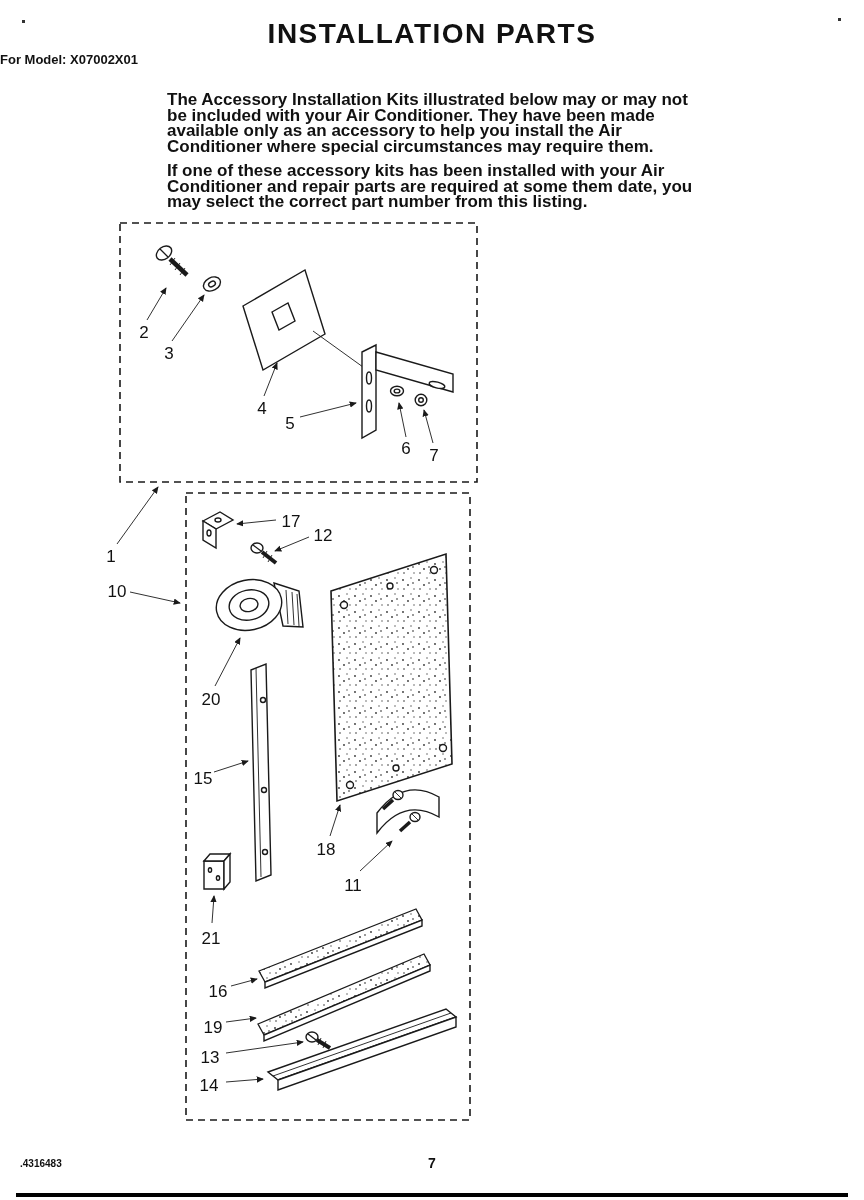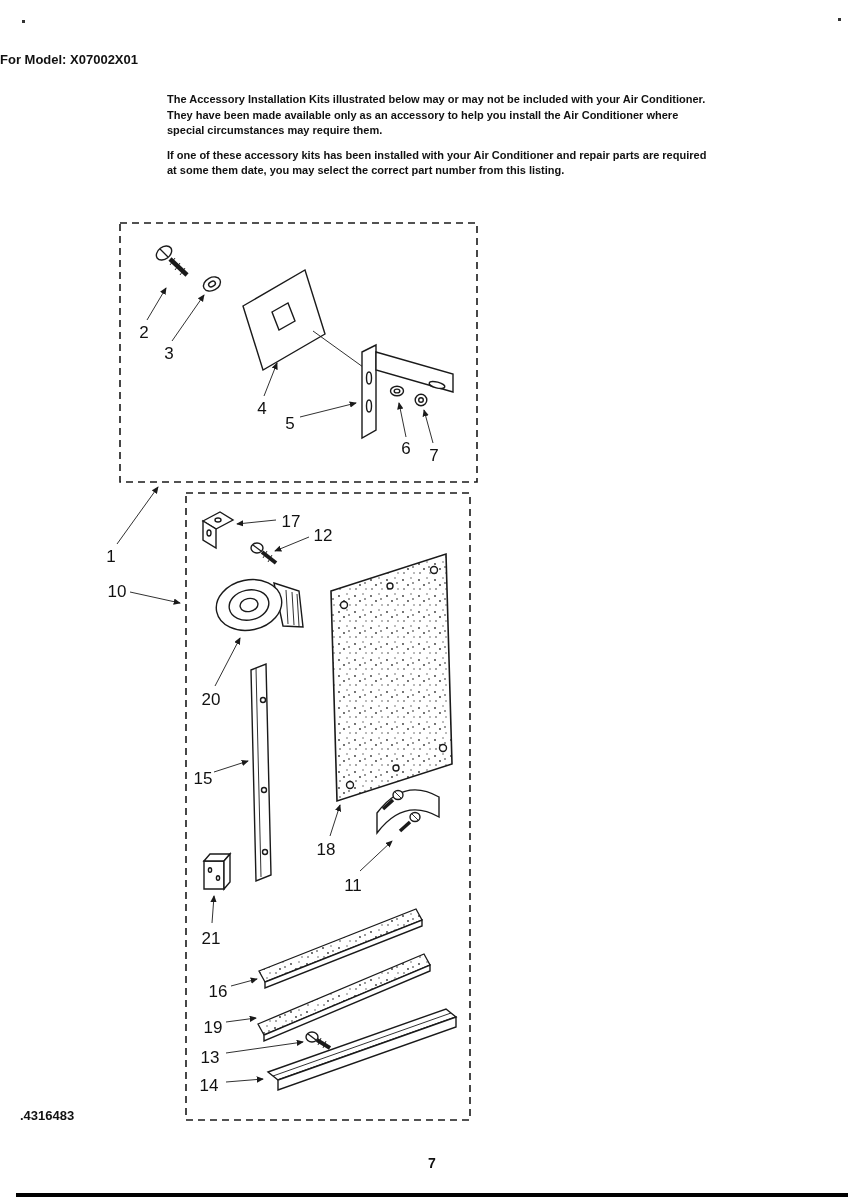--- a/index.html
+++ b/index.html
@@ -15,58 +15,59 @@
   .page-title{
     position:absolute;top:18px;left:0;width:100%;
     text-align:center;font-size:28px;font-weight:bold;letter-spacing:1.5px;
   }
   .page-subtitle{
     position:absolute;top:52px;left:0;width:100%;
     text-align:left;font-size:13px;font-weight:bold;
   }
   .intro{
     position:absolute;left:167px;top:92px;width:545px;
-    font-size:11px;font-weight:bold;line-height:15.5px;
+    font-size:17px;font-weight:bold;line-height:15.5px;
   }
   .intro p{margin:0 0 9px 0;}
   .diagram{
     position:absolute;left:0;top:0;width:864px;height:1200px;
     pointer-events:none;
   }
   .callout{
     font-family:"Liberation Sans", sans-serif;
     font-size:17px;fill:#111;
   }
   .fillw{fill:#ffffff;stroke:#1a1a1a;stroke-width:1.4;}
   .ln{stroke:#1a1a1a;stroke-width:1.3;fill:none;}
   .thin{stroke:#1a1a1a;stroke-width:0.9;fill:none;}
   .dashbox{fill:none;stroke:#1a1a1a;stroke-width:1.6;stroke-dasharray:7 5;}
   .footer-doc{
-    position:absolute;left:20px;top:1108px;
-    font-size:13px;font-weight:bold;
+    position:absolute;left:20px;top:1158px;
+    font-size:10px;font-weight:bold;
   }
   .footer-page{
     position:absolute;left:0;top:1155px;width:100%;
     text-align:center;font-size:14px;font-weight:bold;
   }
   .bottom-rule{
     position:absolute;left:16px;top:1193px;width:832px;height:4px;background:#000;
   }
   .corner-mark{position:absolute;width:3px;height:3px;background:#333;}
   .corner-mark.left{left:22px;top:20px;}
   .corner-mark.right{left:838px;top:18px;}
 </style>
 </head>
 <body>
 
 <div class="page">
 
   <div class="corner-mark left"></div>
   <div class="corner-mark right"></div>
 
+  <div class="page-title">INSTALLATION PARTS</div>
   <div class="page-subtitle">For Model: X07002X01</div>
 
   <div class="intro">
     <p>The Accessory Installation Kits illustrated below may or may not be included with your Air Conditioner. They have been made available only as an accessory to help you install the Air Conditioner where special circumstances may require them.</p>
     <p>If one of these accessory kits has been installed with your Air Conditioner and repair parts are required at some them date, you may select the correct part number from this listing.</p>
   </div>
 
   <svg class="diagram" viewBox="0 0 864 1200" width="864" height="1200">
     <defs>
       <marker id="arrow" markerWidth="9" markerHeight="8" refX="7" refY="3.5" orient="auto">

